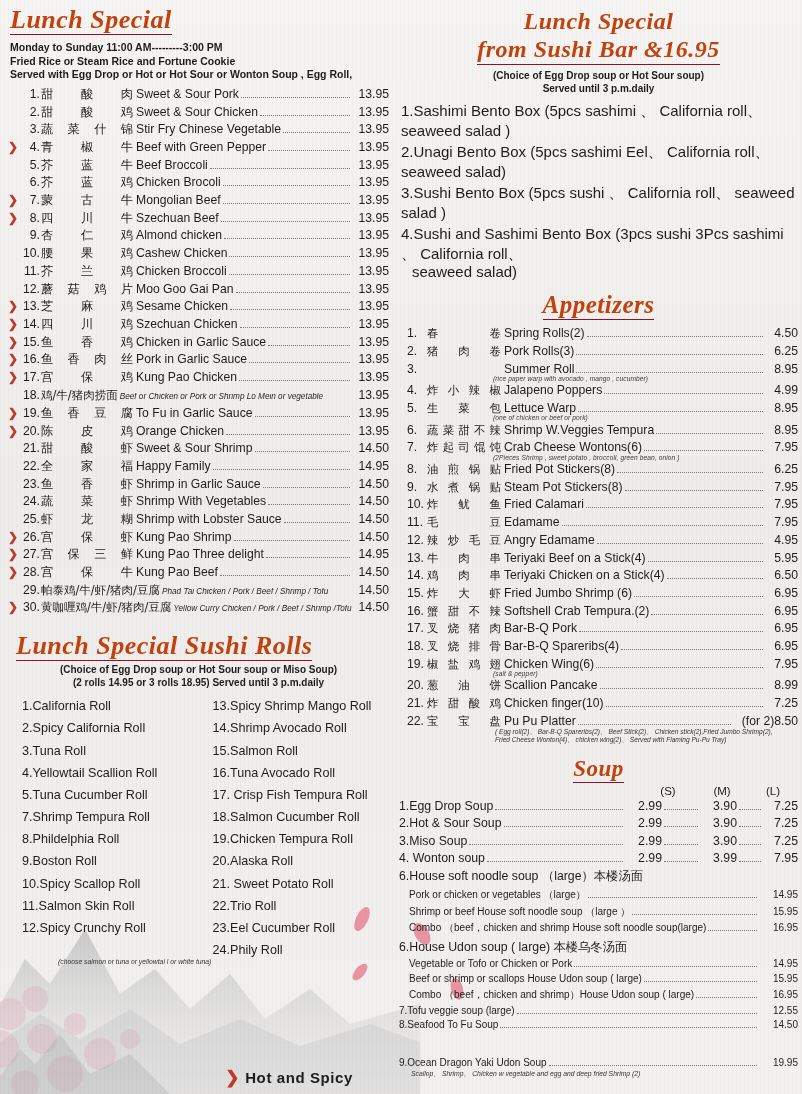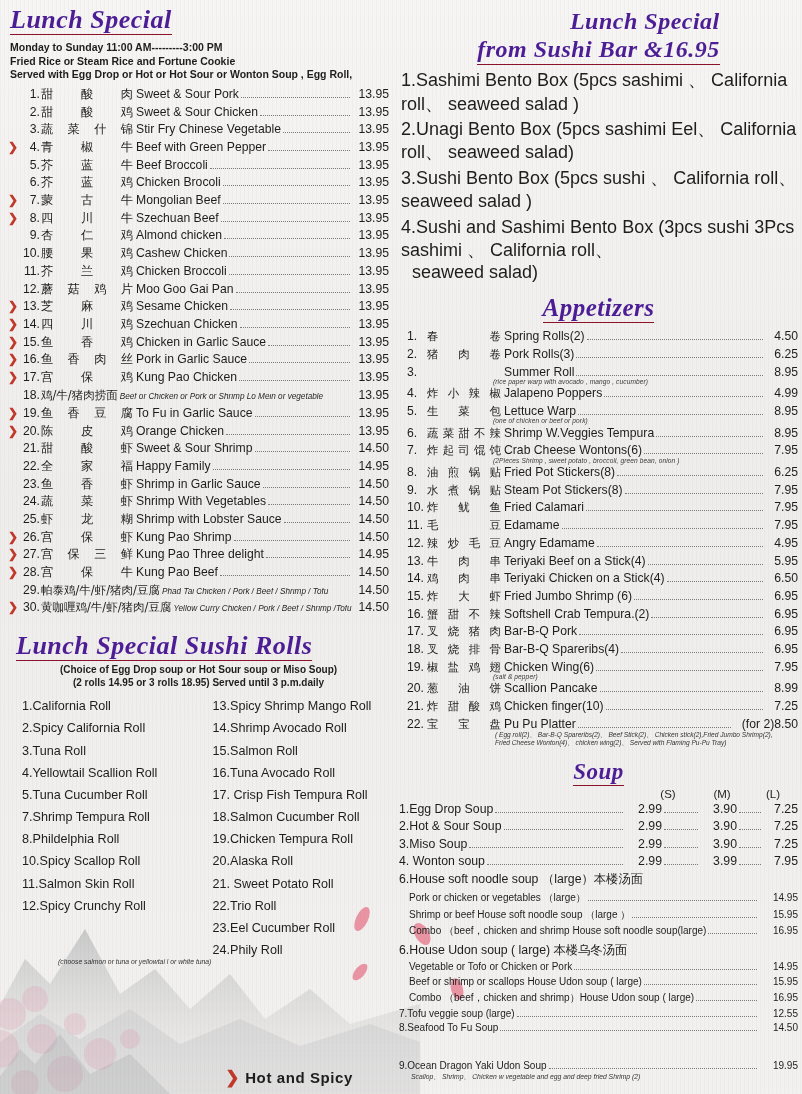--- a/index.html
+++ b/index.html
@@ -32,27 +32,26 @@
 
   .page{position:absolute;inset:0;display:flex;}
   .col{position:relative;box-sizing:border-box;}
   .col-left{width:395px;padding:4px 6px 0 8px;}
   .col-right{width:407px;padding:4px 4px 0 4px;}
 
   
   .title{
     font-family:"Liberation Serif", serif;
     font-style:italic;font-weight:bold;
-    color:#4c1d95;
+    color:#c2410c;
     letter-spacing:.5px;
     line-height:1.05;
     border-bottom:1.5px solid #8c1228;
     display:inline-block;
     padding-bottom:1px;
-    text-align:right;
   }
   .t-lunch{font-size:26px;margin:2px 0 6px 2px;}
   .t-sushibar{font-size:24px;margin:4px auto 4px;line-height:1.15;}
   .t-rolls{font-size:26px;margin:2px 0 2px 8px;}
   .t-appet{font-size:25px;margin:2px auto 4px;}
   .t-soup{font-size:23px;margin:2px auto 2px;}
   .center-wrap{text-align:center;}
 
   .subhead{font-size:10.5px;line-height:1.28;margin:0 0 4px 2px;font-weight:bold;}
   .subhead-c{font-size:10px;line-height:1.3;text-align:center;font-weight:bold;margin:0 0 6px 0;}
@@ -103,21 +102,21 @@
     overflow:hidden;
     color:#262626;
   }
   .row.wide .cnwide{
     font-family:"DejaVu Sans", sans-serif;
     font-size:11.5px;flex:0 0 auto;
   }
 
   
   .plain{
-    font-size:18px;line-height:1.30;
+    font-size:15px;line-height:1.30;
     margin:0 0 2px 2px;
   }
   .plain .ind{padding-left:11px;display:block;}
 
   
   .appet .num{width:20px;text-align:left;}
   .appet .cn{width:74px;font-size:11.4px;}
   .appet .en{}
   .appet .price{width:32px;}
   .sub-note{
@@ -578,20 +577,21 @@
 
     <div class="rolls-wrap">
       <div class="rolls-col" id="rolls-col-1">
           <div class="roll">1.California Roll</div>
           <div class="roll">2.Spicy California Roll</div>
           <div class="roll">3.Tuna Roll</div>
           <div class="roll">4.Yellowtail  Scallion Roll</div>
           <div class="roll">5.Tuna Cucumber Roll</div>
           <div class="roll">7.Shrimp Tempura Roll</div>
           <div class="roll">8.Phildelphia Roll</div>
+          <div class="roll">9.Boston Roll</div>
           <div class="roll">10.Spicy Scallop Roll</div>
           <div class="roll">11.Salmon Skin Roll</div>
           <div class="roll">12.Spicy Crunchy Roll</div>
         </div>
       <div class="rolls-col" id="rolls-col-2">
           <div class="roll">13.Spicy Shrimp Mango Roll</div>
           <div class="roll">14.Shrimp Avocado Roll</div>
           <div class="roll">15.Salmon  Roll</div>
           <div class="roll">16.Tuna Avocado  Roll</div>
           <div class="roll">17. Crisp Fish Tempura Roll</div>
@@ -613,20 +613,24 @@
   </div>
 
   <div class="col col-right">
 
     <div class="center-wrap">
       <div class="title t-sushibar">
         <div>Lunch Special</div>
         <div>from Sushi Bar &amp;16.95</div>
       </div>
     </div>
+    <div class="subhead-c">
+      <div>(Choice of Egg Drop soup or Hot Sour soup)</div>
+      <div>Served until 3 p.m.daily</div>
+    </div>
 
     <div id="bento-list">
         <div class="plain">1.Sashimi Bento Box  (5pcs sashimi 、 California roll、 seaweed salad )</div>
         <div class="plain">2.Unagi Bento Box  (5pcs sashimi Eel、 California roll、 seaweed salad)</div>
         <div class="plain">3.Sushi Bento Box  (5pcs sushi 、 California roll、 seaweed salad )</div>
         <div class="plain">4.Sushi and Sashimi  Bento Box  (3pcs sushi 3Pcs sashimi 、 California roll、</div>
         <div class="plain" style="margin-top: -3px;">
           <span class="ind">seaweed salad)</span>
         </div>
       </div>

